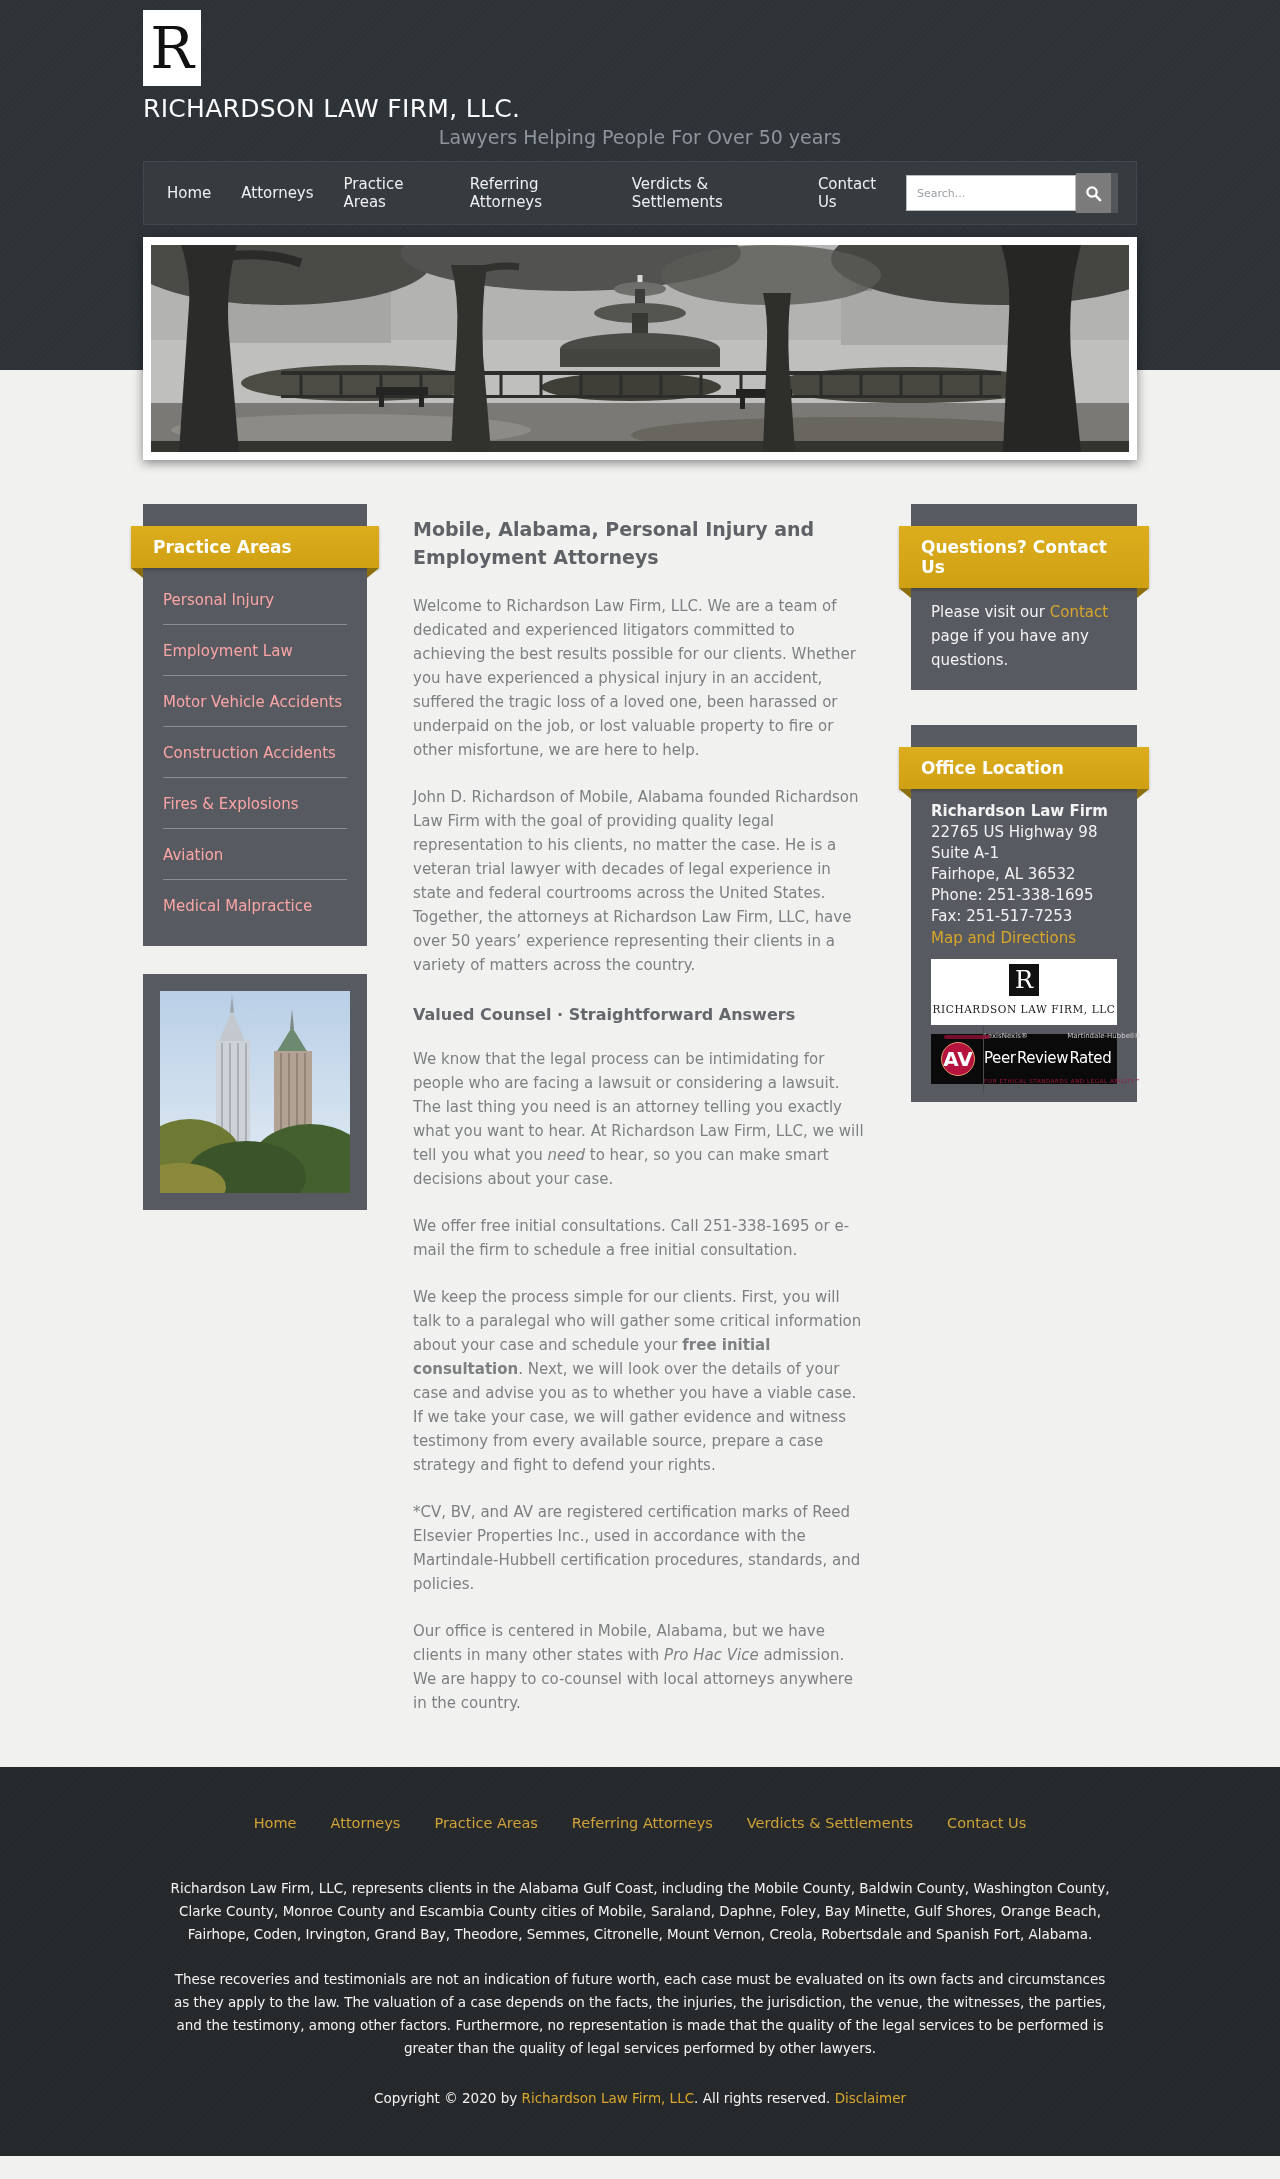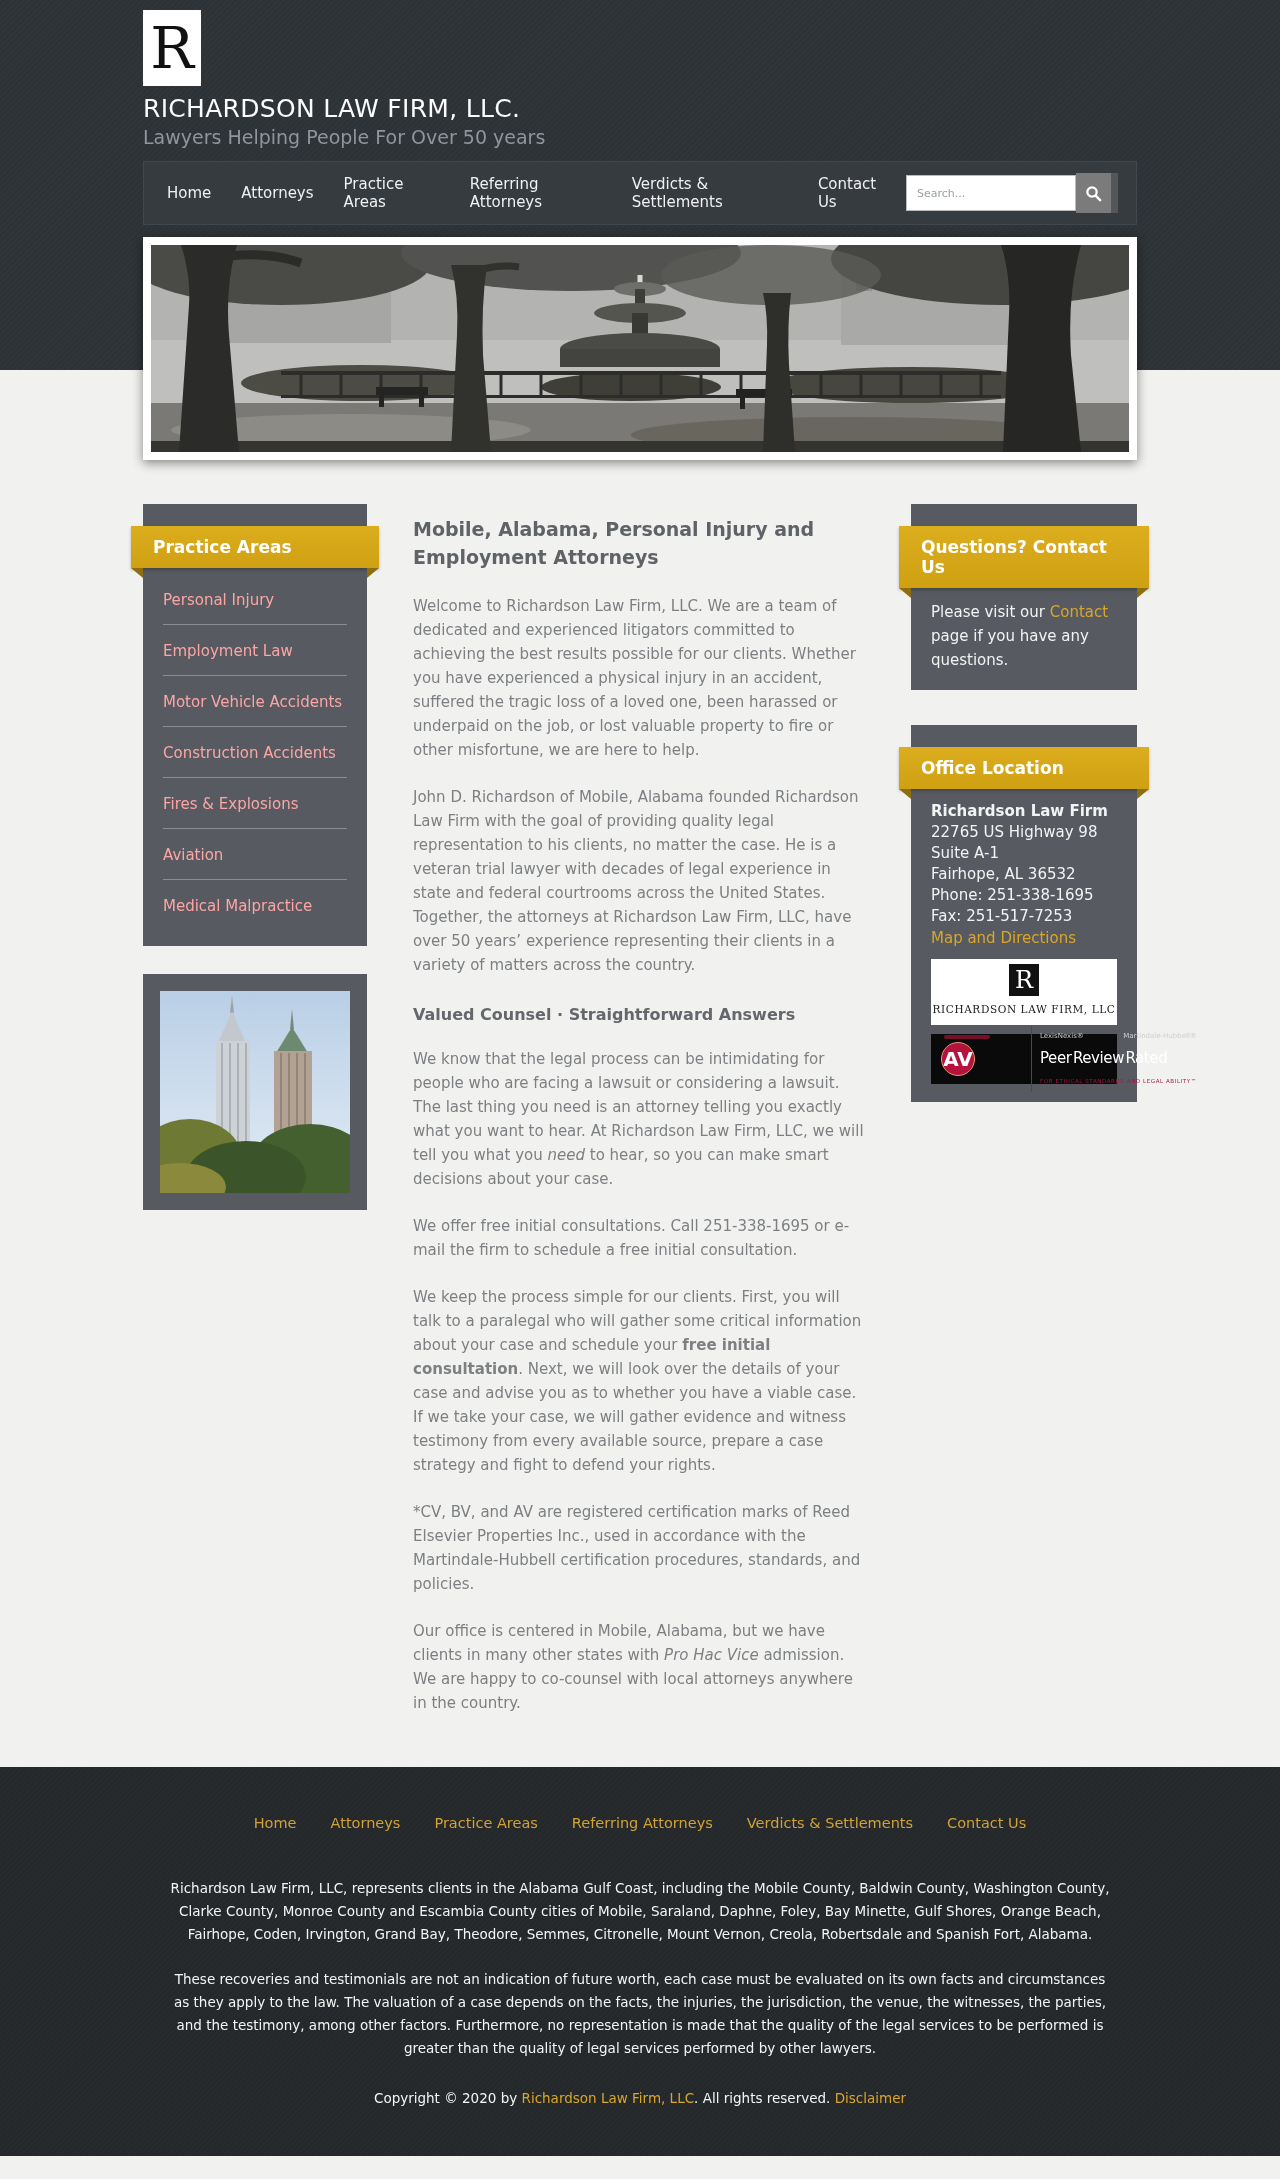--- a/index.html
+++ b/index.html
@@ -14,21 +14,21 @@
   }
   .container{ width:994px; margin:0 auto; }
   .brand{ padding-top:10px; }
   .logo-box{
     width:58px; height:76px; background:#fff; color:#111;
     display:flex; align-items:center; justify-content:center;
     font-family:"DejaVu Serif","Liberation Serif",serif;
     font-size:58px; line-height:1;
   }
   .site-title{ color:#fbfbfb; font-size:25px; font-weight:500; letter-spacing:0.3px; margin-top:8px; }
-  .site-tagline{ color:#8f959a; font-size:19px; margin-top:3px; }
+  .site-tagline{ color:#8f959a; font-size:19px; margin-top:3px;text-align:center; }
 
   .navbar{
     margin-top:13px; height:64px;
     background:#363b40; border:1px solid #42474d;
     display:flex; align-items:center; padding:0 18px 0 8px;
   }
   .nav-list{ list-style:none; display:flex; align-items:center; }
   .nav-list li a{
     color:#f0f0f0; text-decoration:none; font-size:15px; padding:10px 15px; display:block;
   }
@@ -114,21 +114,21 @@
     margin-top:9px; background:#0a0a0a; height:50px; width:100%;
     display:flex; align-items:center; padding:4px 8px 4px 10px; gap:8px;
   }
   .av-circle{
     width:34px; height:34px; border-radius:50%; background:#b5123e; flex:none;
     color:#fff; font-weight:bold; font-size:20px;
     display:flex; align-items:center; justify-content:center;
     border:1px solid #d96; position:relative;
   }
   .av-nameblur{ position:absolute; top:-8px; left:2px; width:46px; height:4px; background:#8f1133; opacity:.8; border-radius:2px; }
-  .av-right{ border-left:1px solid #4a4a4a; padding-left:8px; flex:1;margin-left:48px; }
+  .av-right{ border-left:1px solid #4a4a4a; flex:1; }
   .av-top{ display:flex; justify-content:space-between; color:#cfcfcf; font-size:7px; }
   .av-main{ color:#fff; font-size:15px; letter-spacing:-0.4px; word-spacing:-3px; margin-top:1px; white-space:nowrap; }
   .av-sub{ color:#a41640; font-size:5.5px; letter-spacing:0.6px; margin-top:2px; white-space:nowrap; }
 
   
   .footer{
     margin-top:52px; background:#25282b;
     background-image:repeating-linear-gradient(135deg, rgba(255,255,255,0.012) 0 2px, transparent 2px 4px);
     padding:42px 0 46px; 
   }

